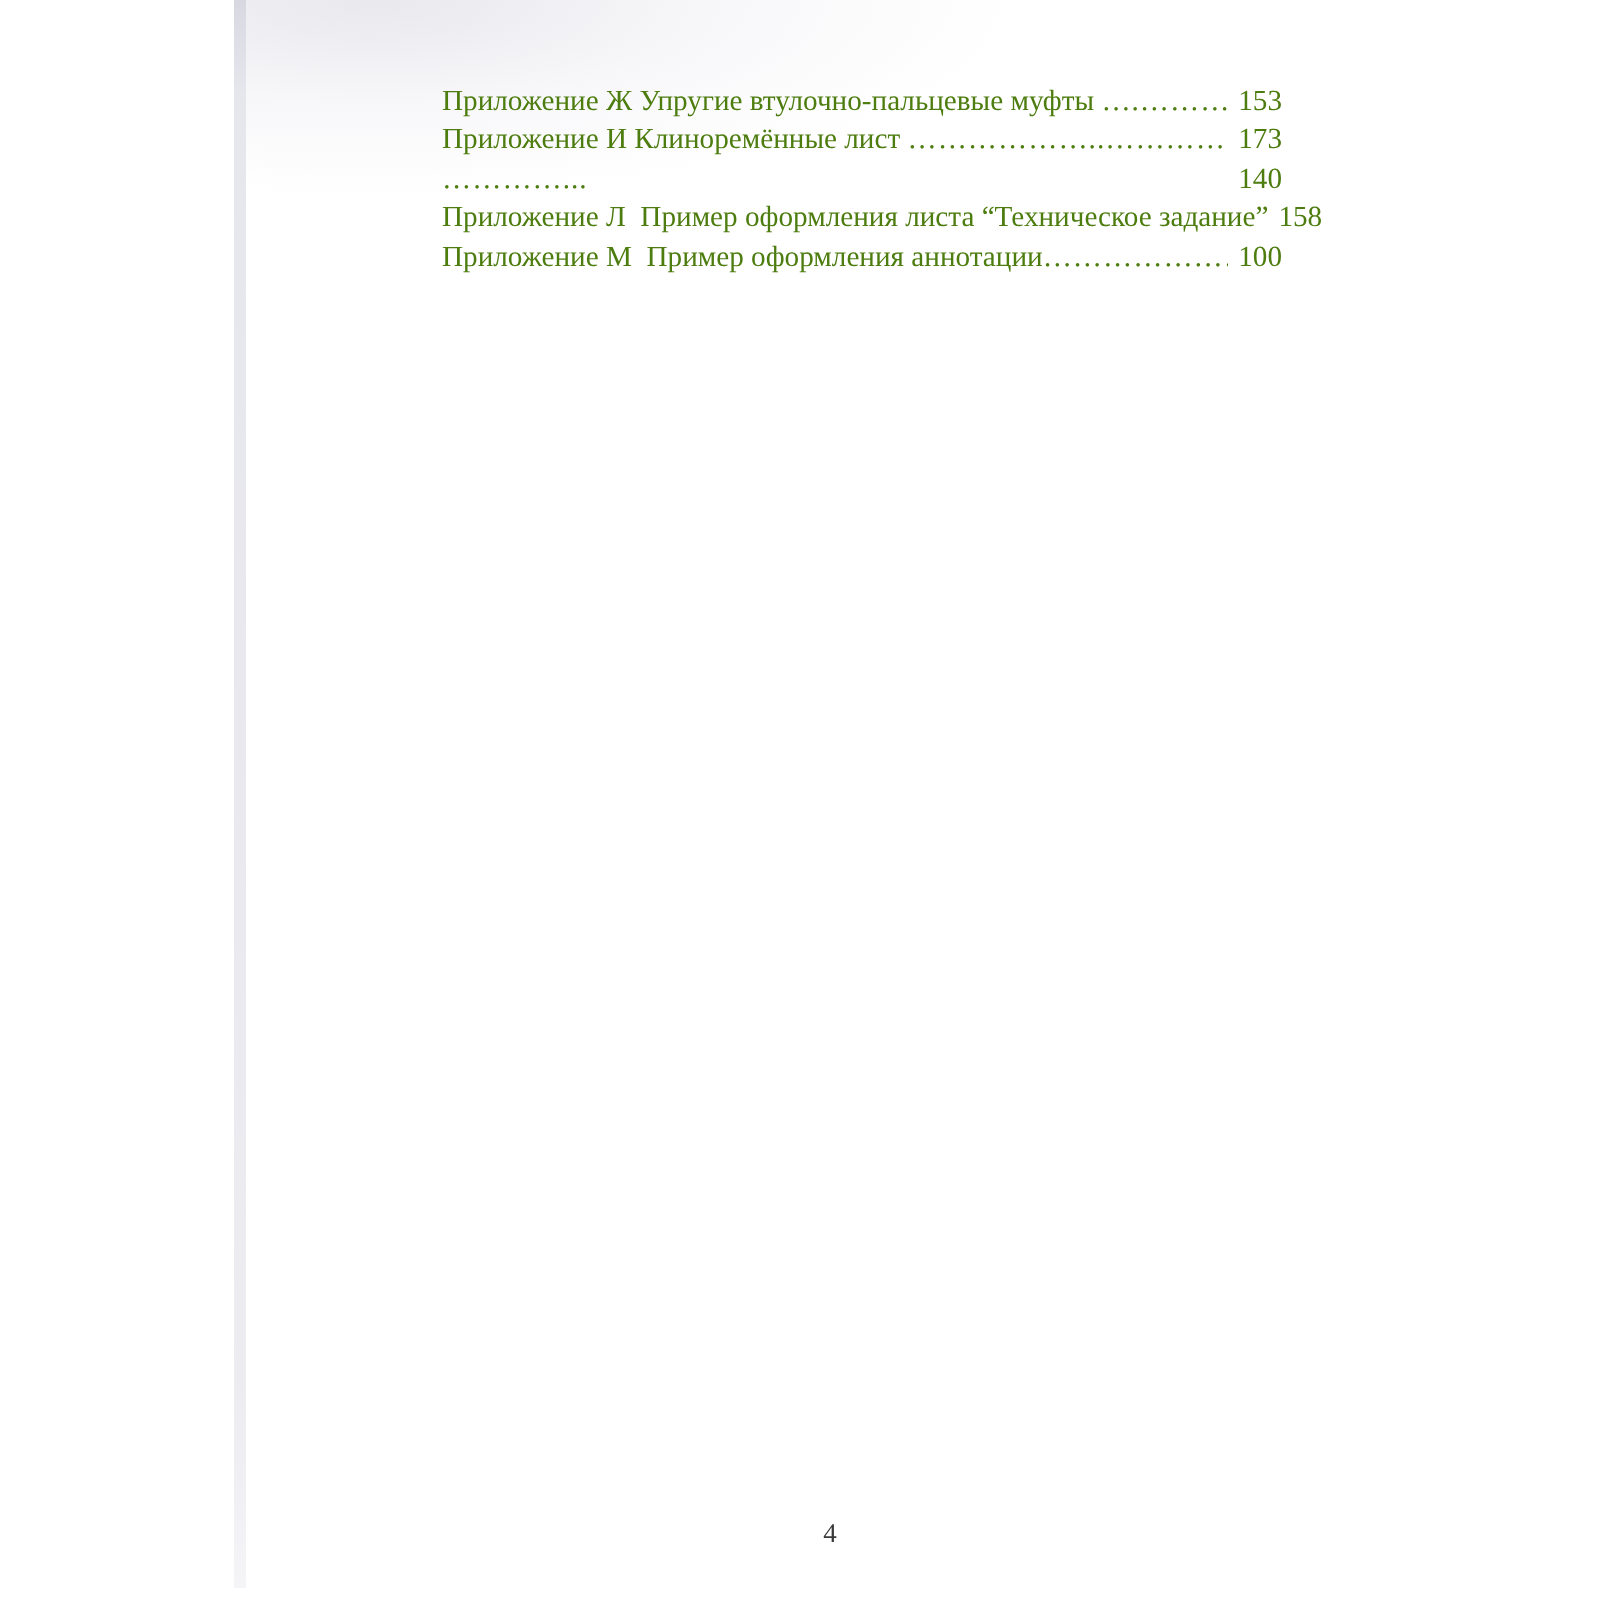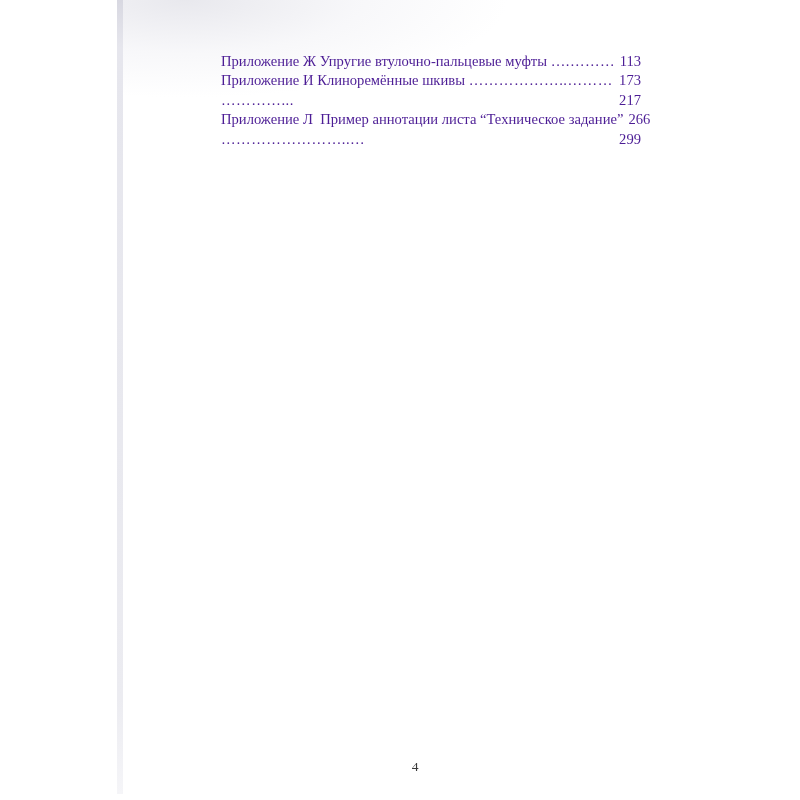--- a/index.html
+++ b/index.html
@@ -38,25 +38,25 @@
     height: 150px;
     background: radial-gradient(ellipse 430px 130px at 12% 0%,
       rgba(210, 210, 220, 0.50) 0%,
       rgba(228, 228, 236, 0.28) 40%,
       rgba(255, 255, 255, 0) 75%);
     pointer-events: none;
   }
   .toc-block {
     position: absolute;
     left: 221px;
-    top: 52px;
+    top: 42px;
     width: 420px;
     font-size: 14.6px;
     line-height: 19.4px;
-    color: #4c1d95;
+    color: #4d7c0f;
   }
   .toc-row {
     display: flex;
     align-items: baseline;
     white-space: pre;
     height: 19.4px;
   }
   .toc-title {
     flex: 0 0 auto;
     white-space: pre;
@@ -89,42 +89,43 @@
 <div id="canvas">
 
   <div class="page-edge-line"></div>
   <div class="top-shadow"></div>
 
   <div class="toc-block">
 
     <div class="toc-row">
       <span class="toc-title">Приложение Ж Упругие втулочно-пальцевые муфты </span>
       <span class="toc-leader">….…………….</span>
-      <span class="toc-page">113</span>
+      <span class="toc-page">153</span>
     </div>
 
     <div class="toc-row">
-      <span class="toc-title">Приложение И Клиноремённые шкивы </span>
+      <span class="toc-title">Приложение И Клиноремённые лист </span>
       <span class="toc-leader">………………..……………….</span>
       <span class="toc-page">173</span>
     </div>
 
     <div class="toc-row">
       <span class="toc-leader">…………...</span>
-      <span class="toc-page">217</span>
+      <span class="toc-page">140</span>
     </div>
 
     <div class="toc-row">
-      <span class="toc-title">Приложение Л  Пример аннотации листа “Техническое задание”</span>
+      <span class="toc-title">Приложение Л  Пример оформления листа “Техническое задание”</span>
       <span class="toc-leader">..</span>
-      <span class="toc-page">266</span>
+      <span class="toc-page">158</span>
     </div>
 
     <div class="toc-row">
+      <span class="toc-title">Приложение М  Пример оформления аннотации</span>
       <span class="toc-leader">……………………..…</span>
-      <span class="toc-page">299</span>
+      <span class="toc-page">100</span>
     </div>
 
   </div>
 
   <div class="folio">4</div>
 
 </div>
 
 </body></html>

